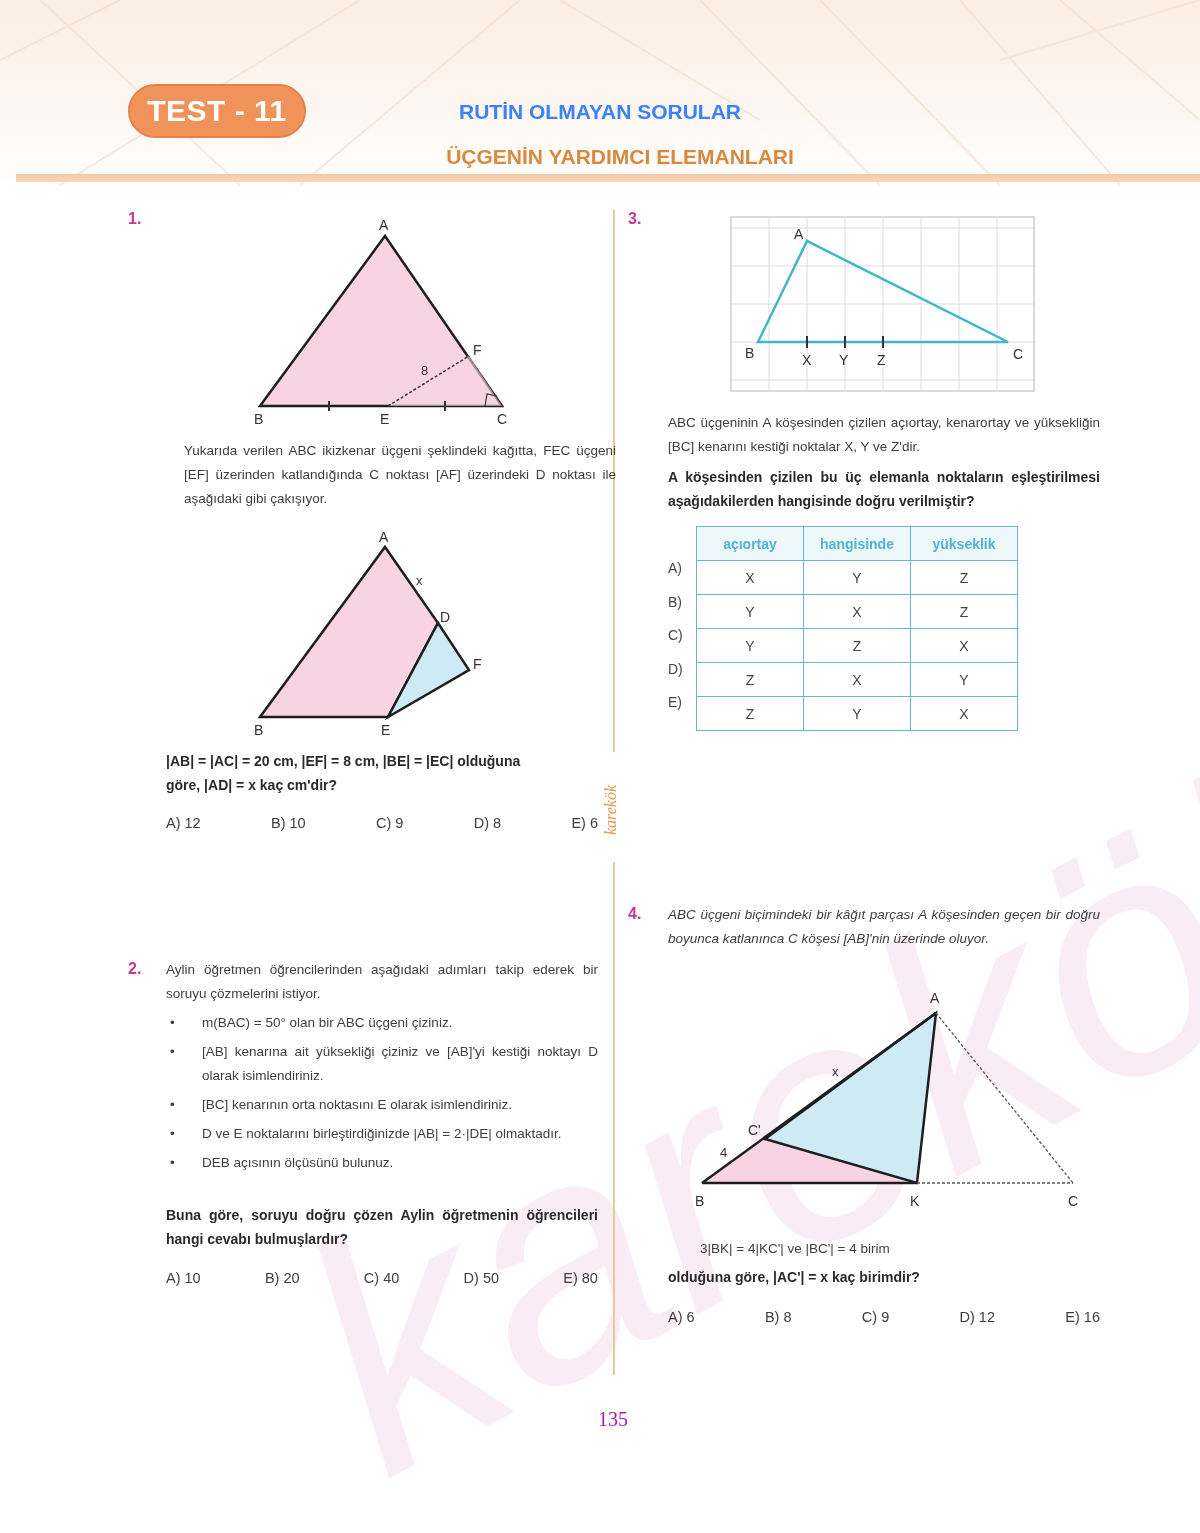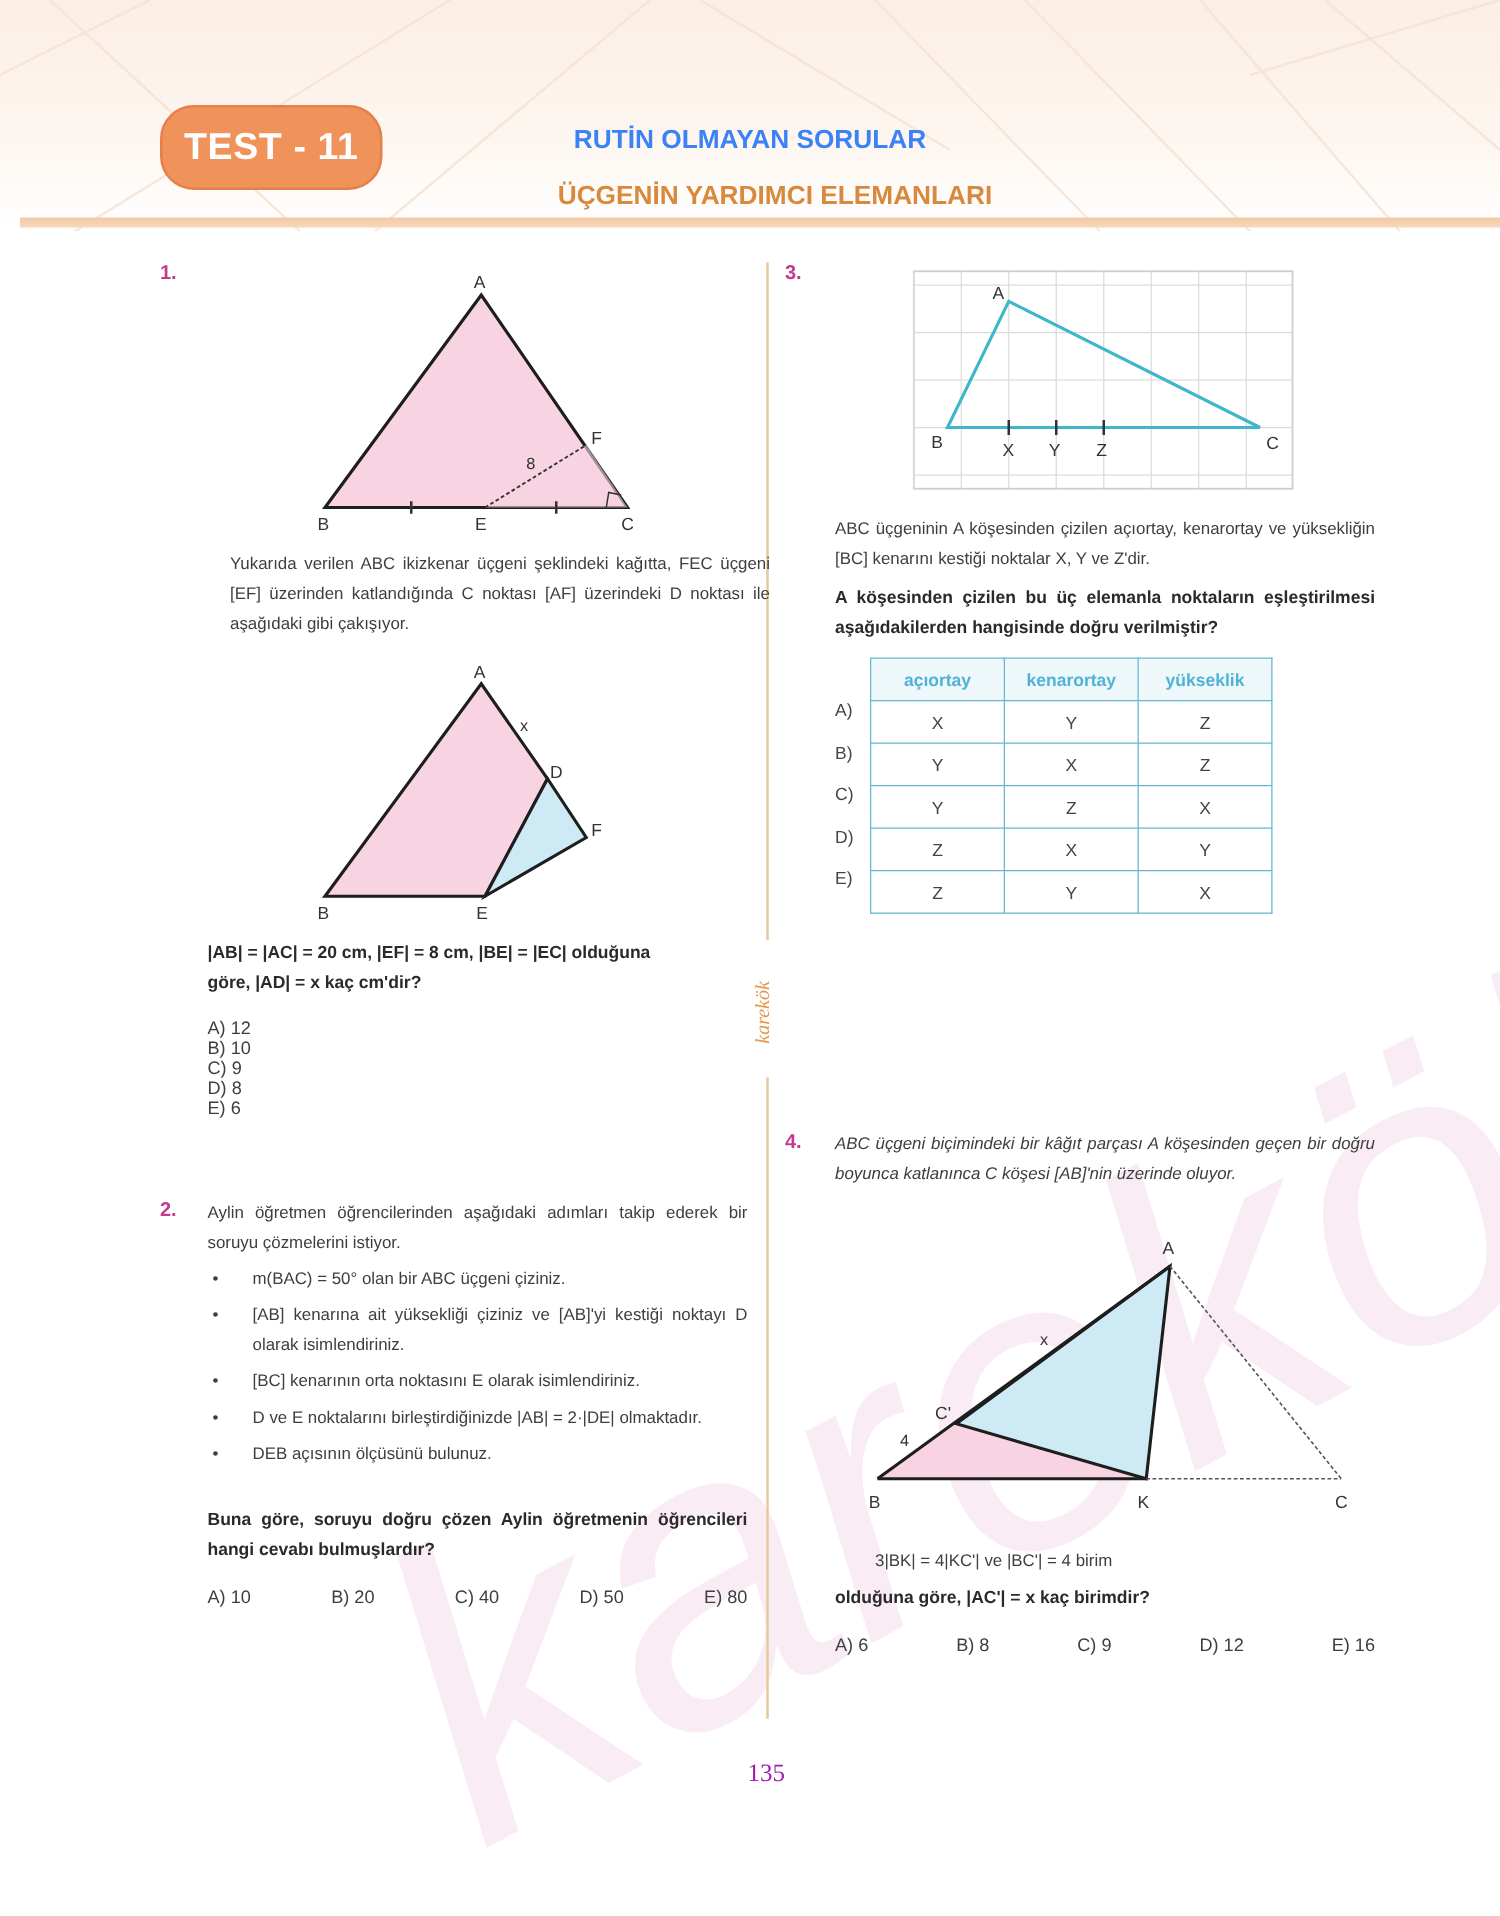--- a/index.html
+++ b/index.html
@@ -1,21 +1,21 @@
 <!DOCTYPE html>
 <html><head>
 <meta charset="utf-8">
 <style>
   html, body { margin:0; padding:0; }
   body { width:1200px; height:1533px; position:relative; background:#ffffff; overflow:hidden;
          font-family:"Liberation Sans", sans-serif; color:#3a3a3a; }
   .hdr-bg { position:absolute; left:0; top:0; width:1200px; height:185px;
             background:linear-gradient(180deg,#fbeee4 0%, #fdf6f0 60%, #ffffff 100%); }
   .hdr-bg svg { position:absolute; left:0; top:0; }
-  .test-badge { position:absolute; left:128px; top:84px; width:178px; height:68px; border-radius:27px;
+  .test-badge { position:absolute; left:128px; top:84px; width:178px; height:54px; border-radius:27px;
                 background:#f0935a; border:2px solid #e6804a; color:#fff; font-weight:bold; font-size:30px;
                 display:flex; align-items:center; justify-content:center; letter-spacing:0.5px; box-sizing:border-box; }
   .title1 { position:absolute; left:430px; top:100px; width:340px; text-align:center; font-weight:bold; font-size:21px; color:#3b82f6; }
   .title2 { position:absolute; left:400px; top:145px; width:440px; text-align:center; font-weight:bold; font-size:21px; color:#d8893e; }
   .hdr-rule { position:absolute; left:16px; top:174px; width:1184px; height:8px; background:linear-gradient(180deg,#f3c9a6,#f7d7bb); }
   .watermark { position:absolute; left:0; top:0; width:1200px; height:1533px; pointer-events:none; }
   .col-divider { position:absolute; left:613px; top:210px; width:2px; height:1165px; background:#e7c9a0; }
   .col-divider-gap { position:absolute; left:600px; top:752px; width:28px; height:110px; background:#fff; }
   .vert-brand { position:absolute; left:602px; top:760px; width:24px; height:100px; color:#e39a4c; font-family:"Liberation Serif", serif;
                 font-style:italic; font-size:16px; writing-mode:vertical-rl; transform:rotate(180deg); text-align:center; }
@@ -84,21 +84,21 @@
   <text x="200" y="97" font-size="14" fill="#333">D</text>
   <text x="233" y="144" font-size="14" fill="#333">F</text>
   <text x="14" y="210" font-size="14" fill="#333">B</text>
   <text x="141" y="210" font-size="14" fill="#333">E</text>
 </svg>
 
 <div class="ptext bold" style="left:166px;top:749px;width:440px;font-size:14px;text-align:left;">
   <div>|AB| = |AC| = 20 cm, |EF| = 8 cm, |BE| = |EC| olduğuna</div>
   <div>göre, |AD| = x kaç cm'dir?</div>
 </div>
-<div class="choices" style="left:166px;top:815px;width:432px;flex-direction:column;">
+<div class="choices" style="left:166px;top:815px;width:432px;">
   <span>A) 12</span>
   <span>B) 10</span>
   <span>C) 9</span>
   <span>D) 8</span>
   <span>E) 6</span>
 </div>
 
 <div class="qnum" style="left:128px;top:960px;">2.</div>
 <div class="ptext" style="left:166px;top:958px;width:432px;">Aylin öğretmen öğrencilerinden aşağıdaki adımları takip ederek bir soruyu çözmelerini istiyor.</div>
 <div class="bullets" style="left:166px;top:1011px;width:432px;">
@@ -161,21 +161,21 @@
   <text x="109" y="149" font-size="14" fill="#333">Y</text>
   <text x="147" y="149" font-size="14" fill="#333">Z</text>
 </svg>
 <div class="ptext" style="left:668px;top:411px;width:432px;">ABC üçgeninin A köşesinden çizilen açıortay, kenarortay ve yüksekliğin [BC] kenarını kestiği noktalar X, Y ve Z'dir.</div>
 <div class="ptext bold" style="left:668px;top:465px;width:432px;font-size:14px;">A köşesinden çizilen bu üç elemanla noktaların eşleştirilmesi aşağıdakilerden hangisinde doğru verilmiştir?</div>
 
 <table class="match">
   <thead>
     <tr>
       <th style="width:104px;">açıortay</th>
-      <th style="width:104px;">kenarortay</th>
+      <th style="width:104px;">hangisinde</th>
       <th style="width:104px;">yükseklik</th>
     </tr>
   </thead>
   <tbody id="q3rows">
       <tr>
         <td>X</td>
         <td>Y</td>
         <td>Z</td>
       </tr>
       <tr>

